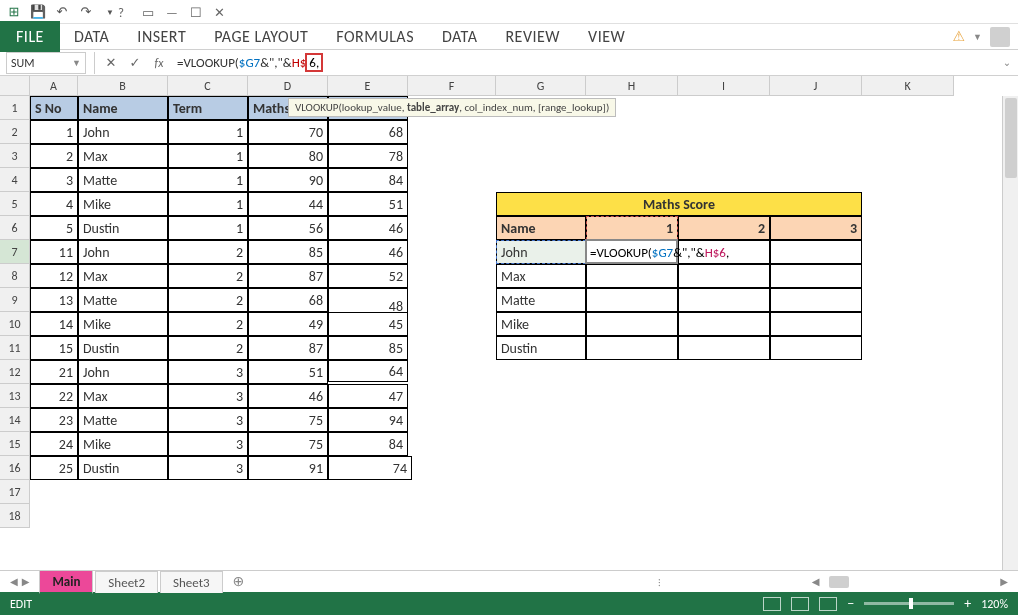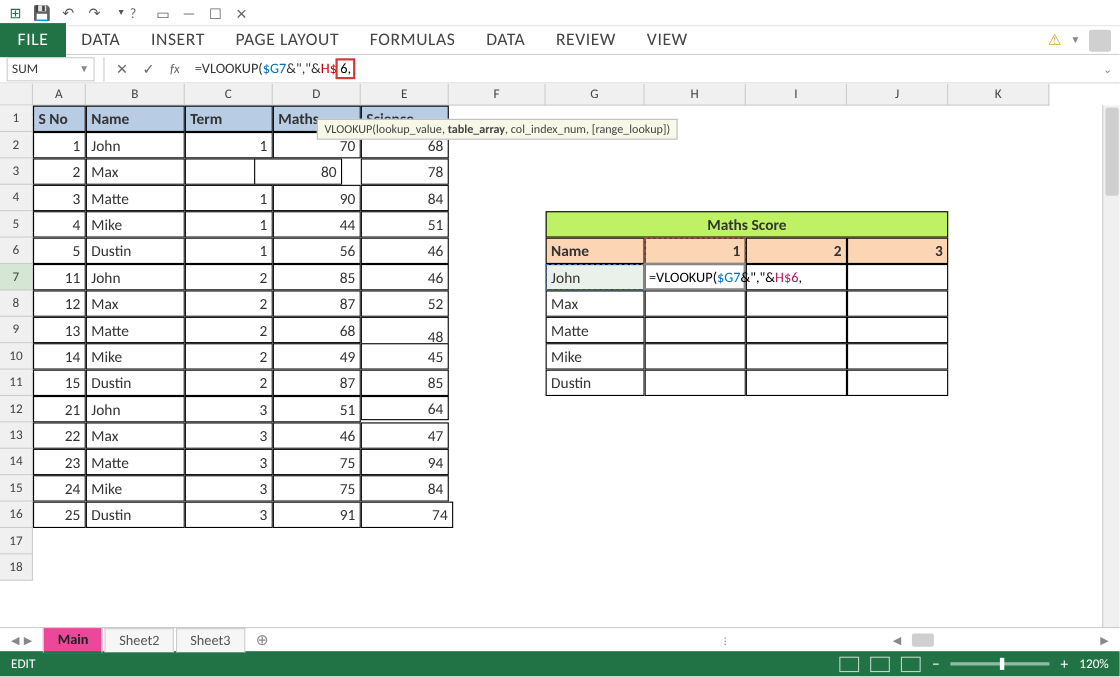--- a/index.html
+++ b/index.html
@@ -41,21 +41,21 @@
 .colhead { height: 20px; text-align: center; font-size: 12px; color: #444; border-right: 1px solid #ccc; line-height: 20px; }
 .rowheads { position: absolute; left: 0; top: 20px; width: 30px; background: #f0f0f0; border-right: 1px solid #ccc; }
 .rowhead { height: 24px; text-align: center; font-size: 12px; color: #444; border-bottom: 1px solid #ccc; line-height: 24px; }
 .rowhead.active { background: #d5e6d5; }
 
 .cells { position: absolute; left: 30px; top: 20px; }
 .cell { position: absolute; border: 1px solid #d4d4d4; padding: 2px 4px; font-size: 14px; display: flex; align-items: center; overflow: visible; white-space: nowrap; }
 .cell.dataheader { background: #b8cce4; border: 1px solid #000; font-weight: bold; }
 .cell.databody { border: 1px solid #000; background: #fff; }
 .cell.num { justify-content: flex-end; }
-.cell.mtitle { background: #bef264; border: 1px solid #000; font-weight: bold; justify-content: center; }
+.cell.mtitle { background: #fde047; border: 1px solid #000; font-weight: bold; justify-content: center; }
 .cell.mhead { background: #fcd5b4; border: 1px solid #000; font-weight: bold; }
 .cell.mhead.num { justify-content: flex-end; }
 .cell.mname { border: 1px solid #000; background: #fff; }
 .cell.selected { background: #eaf1ea; }
 .dash-blue { outline: 1px dashed #4272c8; outline-offset: -1px; }
 .dash-red { outline: 1px dashed #c8514c; outline-offset: -1px; }
 .activecell { position: absolute; border: 2px solid #888; pointer-events: none; }
 .overflow-formula { font-size: 13px; color: #000; z-index: 5; }
 .overflow-formula .blue { color: #0070c0; }
 .overflow-formula .red { color: #be185d; }
@@ -181,21 +181,21 @@
       <div class="cell dataheader" style="left: 218px; top: 0px; width: 80px; height: 24px;">Maths</div>
       <div class="cell dataheader" style="left: 298px; top: 0px; width: 80px; height: 24px;">Science</div>
       <div class="cell databody num" style="left: 0px; top: 24px; width: 48px; height: 24px;">1</div>
       <div class="cell databody" style="left: 48px; top: 24px; width: 90px; height: 24px;">John</div>
       <div class="cell databody num" style="left: 138px; top: 24px; width: 80px; height: 24px;">1</div>
       <div class="cell databody num" style="left: 218px; top: 24px; width: 80px; height: 24px;">70</div>
       <div class="cell databody num" style="left: 298px; top: 24px; width: 80px; height: 24px;">68</div>
       <div class="cell databody num" style="left: 0px; top: 48px; width: 48px; height: 24px;">2</div>
       <div class="cell databody" style="left: 48px; top: 48px; width: 90px; height: 24px;">Max</div>
       <div class="cell databody num" style="left: 138px; top: 48px; width: 80px; height: 24px;">1</div>
-      <div class="cell databody num" style="left: 201px; top: 48px; width: 80px; height: 24px;">80</div>
+      <div class="cell databody num" style="left: 218px; top: 48px; width: 80px; height: 24px;">80</div>
       <div class="cell databody num" style="left: 298px; top: 48px; width: 80px; height: 24px;">78</div>
       <div class="cell databody num" style="left: 0px; top: 72px; width: 48px; height: 24px;">3</div>
       <div class="cell databody" style="left: 48px; top: 72px; width: 90px; height: 24px;">Matte</div>
       <div class="cell databody num" style="left: 138px; top: 72px; width: 80px; height: 24px;">1</div>
       <div class="cell databody num" style="left: 218px; top: 72px; width: 80px; height: 24px;">90</div>
       <div class="cell databody num" style="left: 298px; top: 72px; width: 80px; height: 24px;">84</div>
       <div class="cell databody num" style="left: 0px; top: 96px; width: 48px; height: 24px;">4</div>
       <div class="cell databody" style="left: 48px; top: 96px; width: 90px; height: 24px;">Mike</div>
       <div class="cell databody num" style="left: 138px; top: 96px; width: 80px; height: 24px;">1</div>
       <div class="cell databody num" style="left: 218px; top: 96px; width: 80px; height: 24px;">44</div>
@@ -282,21 +282,21 @@
       <div class="cell mname" style="left: 740px; top: 240px; width: 92px; height: 24px;"></div>
       <div class="cell overflow-formula" style="left: 556px; top: 144px; width: 260px; height: 24px; border: none;">
         <span>=VLOOKUP(</span>
         <span class="blue">$G7</span>
         <span>&amp;","&amp;</span>
         <span class="red">H$6</span>
         <span>,</span>
       </div>
       <div class="activecell" style="left: 555px; top: 143px; width: 93px; height: 25px;"></div>
     </div>
-  <div class="tooltip" style="left:288px; top:32px;text-align:center;">
+  <div class="tooltip" style="left:288px; top:22px;text-align:center;">
     <span>VLOOKUP</span><span>(lookup_value, </span><b>table_array</b><span>, col_index_num, [range_lookup])</span>
   </div>
   <div class="vscroll">
     <div class="vscroll-thumb" style="top:2px;height:80px"></div>
   </div>
 </div>
 
 <div class="sheetbar">
   <div class="sheet-nav">
       <span>◀</span>

